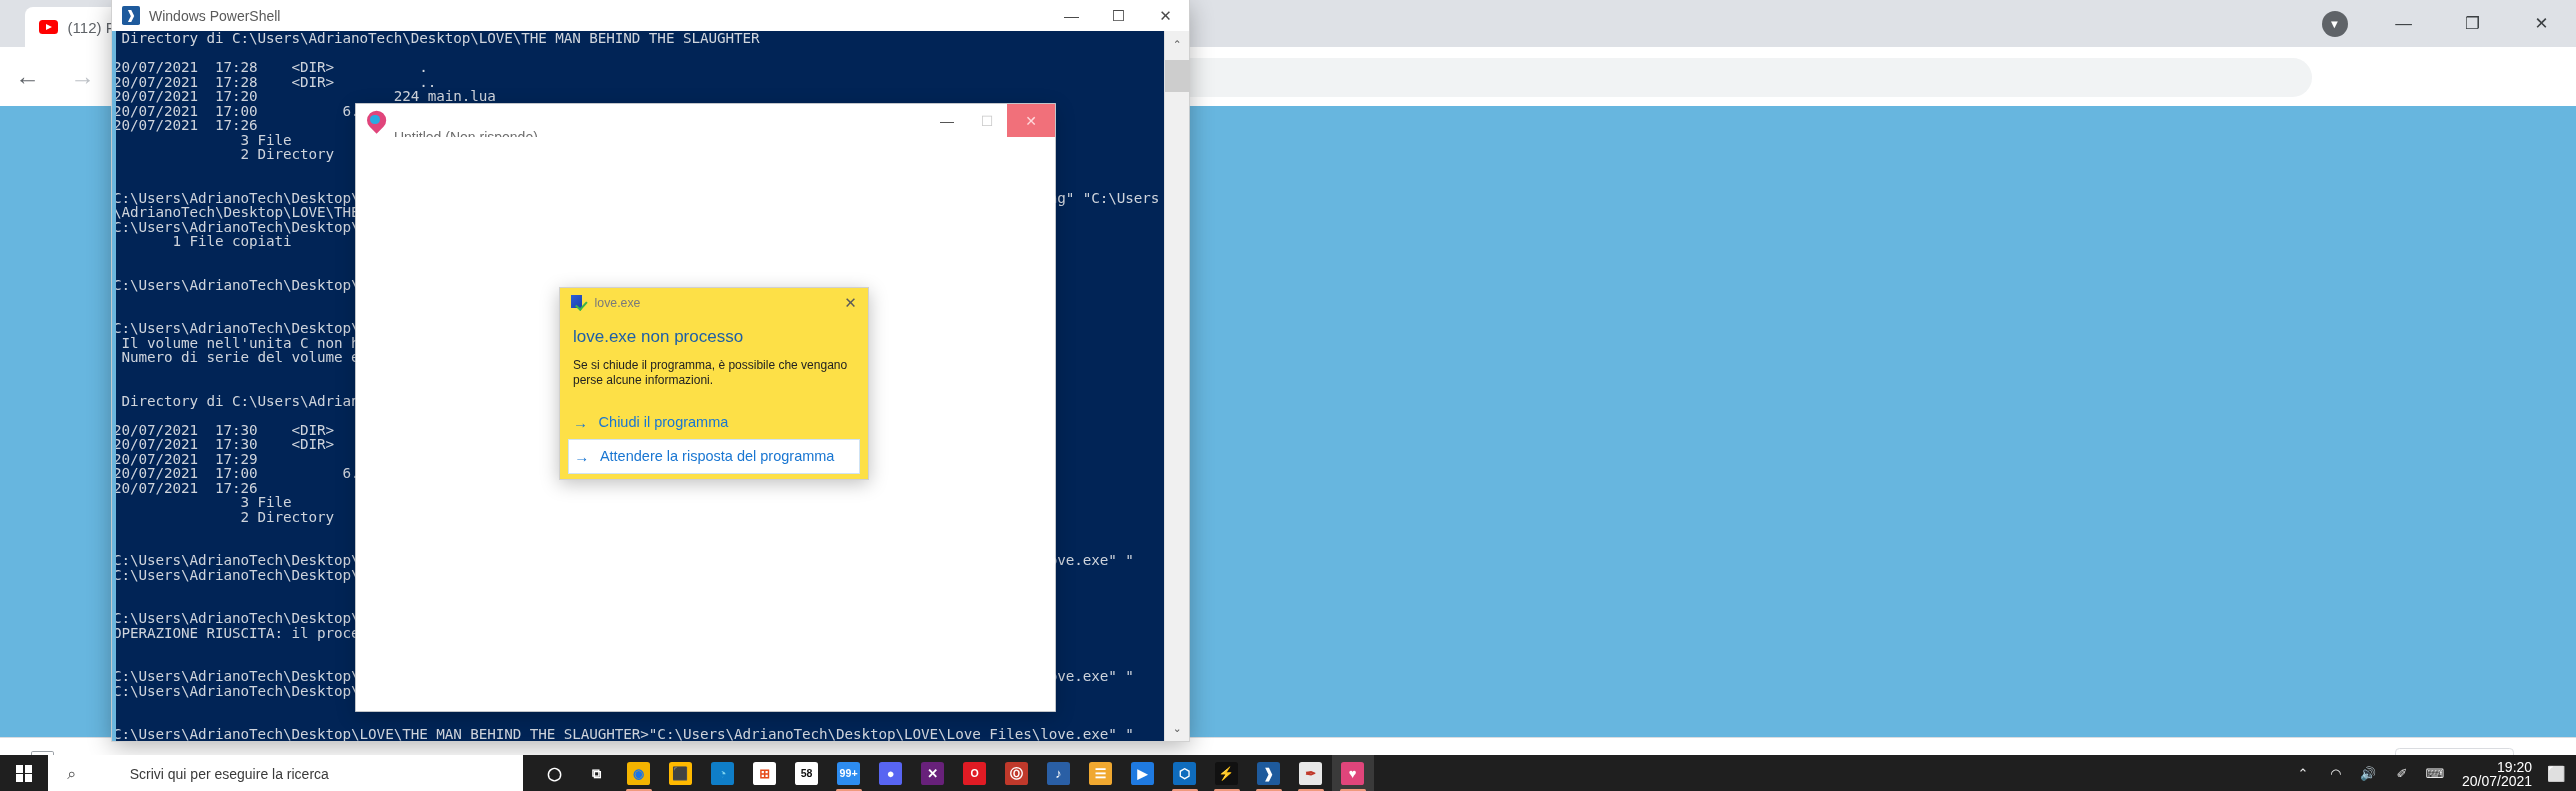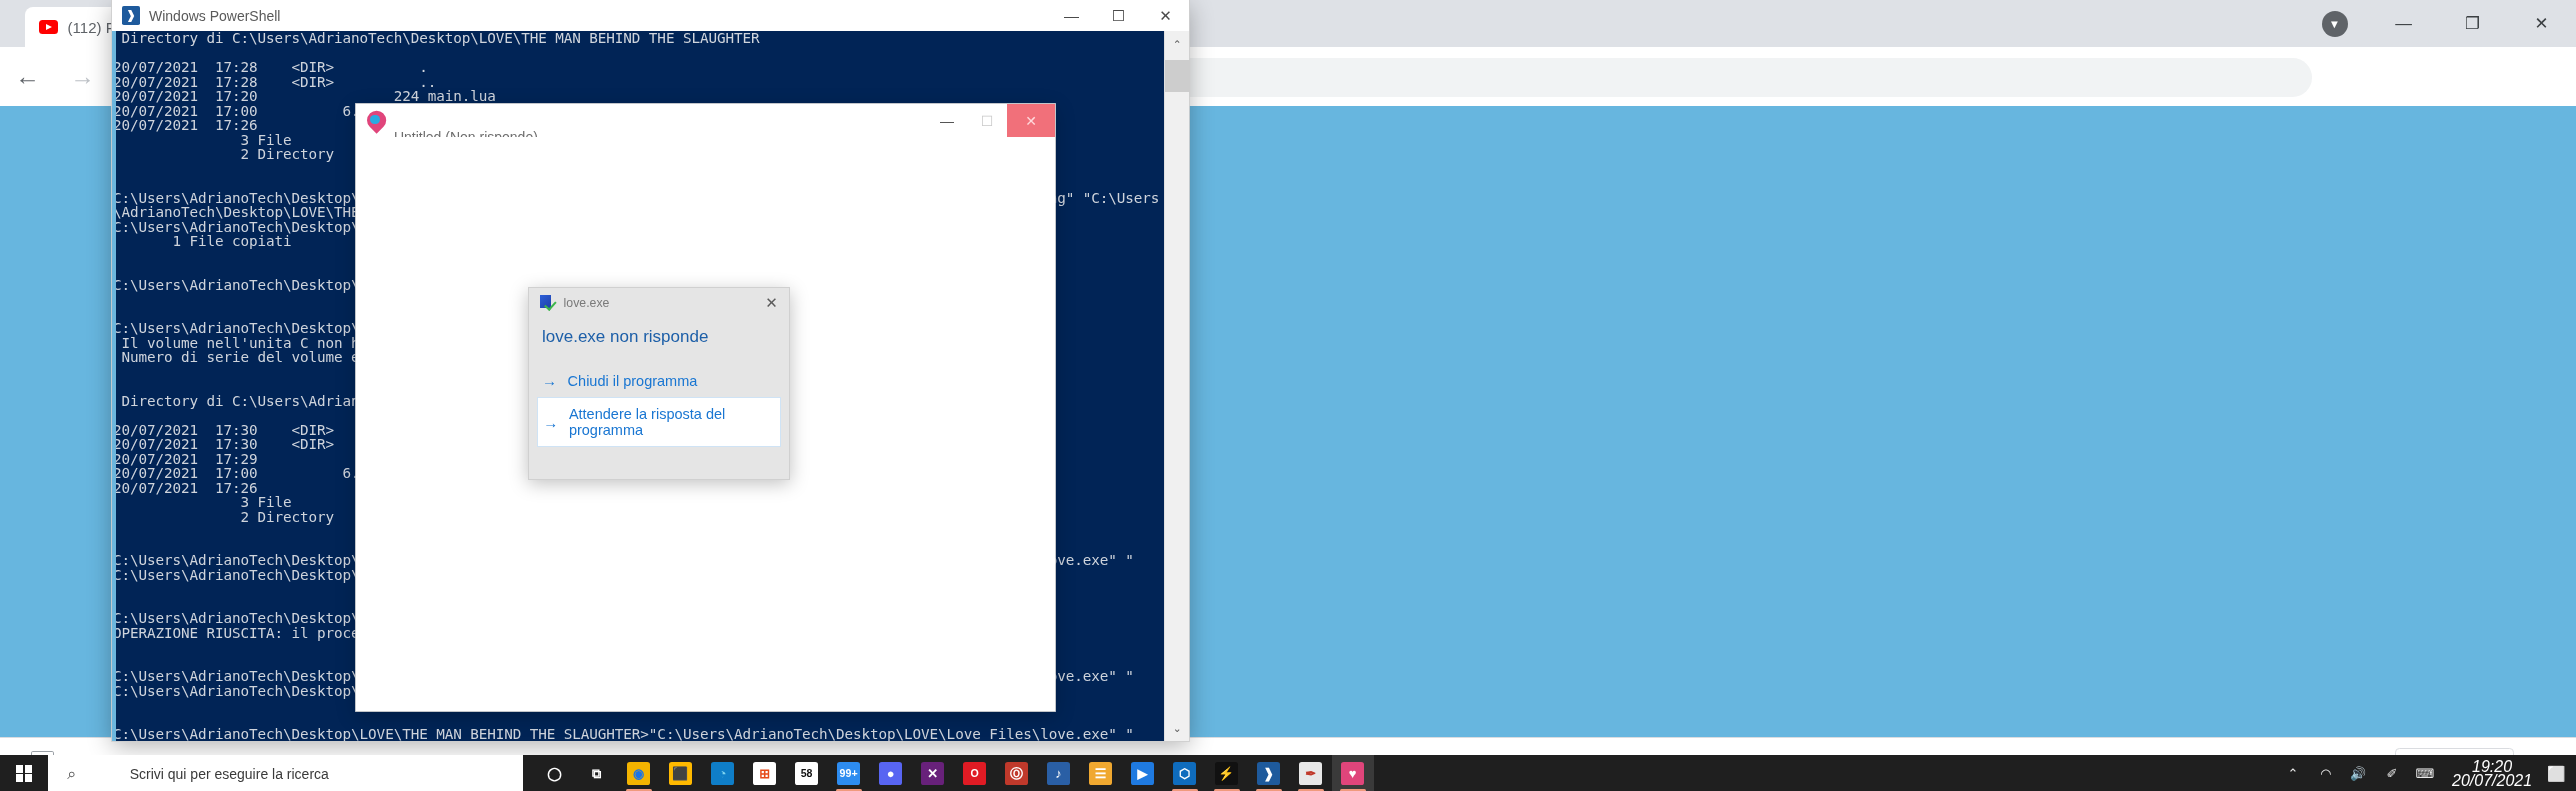--- a/index.html
+++ b/index.html
@@ -203,22 +203,22 @@
   .love-wc {
     width: 40px; height: 33px; display: flex; align-items: center; justify-content: center;
     font-size: 14px; color: #555;
   }
   .love-wc.dim { color: #c9c9c9; }
   .love-wc.close { background: #f1707a; color: #ffd9dc; width: 48px; }
   .love-body { position: absolute; left: 0; top: 33px; right: 0; bottom: 0; background: #ffffff; }
 
   
   #crash-dlg {
-    position: absolute; left: 528px; top: 287px; width: 262px; height: 193px;
-    background: #e5e5e5;
+    position: absolute; left: 559px; top: 287px; width: 310px; height: 193px;
+    background: #fde047;
     border: 0.9px solid #d0d0d0;
     box-shadow: 0 4.4px 17.6px rgba(0,0,0,.25);
   }
   .dlg-title {
     height: 29px; display: flex; align-items: center; position: relative;
   }
   .dlg-app-icon {
     width: 16px; height: 16px; margin-left: 10.6px; margin-right: 8px; flex: none;
     position: relative;
   }
@@ -292,22 +292,22 @@
   }
   .tb-tray {
     position: absolute; right: 0; height: 37px; display: flex; align-items: center;
     padding-right: 5.3px;
   }
   .tray-ic {
     width: 33px; height: 37px; display: flex; align-items: center; justify-content: center;
     font-size: 13px; color: #eaeaea;
   }
   .tb-clock {
-    display: flex; flex-direction: column; align-items: center; justify-content: center;
-    height: 37px; padding: 0 10.6px; color: #fff; font-size: 16px; line-height: 14px; font-style: italic;
+    display: flex; flex-direction: column; align-items: flex-end; justify-content: center;
+    height: 37px; padding: 0 10.6px; color: #fff; font-size: 14px; line-height: 14px;
   }
   .tb-notify {
     width: 28px; height: 37px; display: flex; align-items: center; justify-content: center;
     font-size: 15px; color: #eaeaea;
   }
 </style>
 </head>
 <body>
 
 <div id="screen">
@@ -454,21 +454,22 @@
     </div>
     <div class="love-body"></div>
   </div>
 
   <div id="crash-dlg">
     <div class="dlg-title">
       <span class="dlg-app-icon"></span>
       <span class="dlg-app-name">love.exe</span>
       <span class="dlg-close">✕</span>
     </div>
-    <div class="dlg-heading">love.exe non risponde</div>
+    <div class="dlg-heading">love.exe non processo</div>
+    <div class="dlg-desc">Se si chiude il programma, è possibile che vengano perse alcune informazioni.</div>
     <div class="dlg-actions">
       <div class="dlg-action">
         <span class="arrow">→</span>
         <span>Chiudi il programma</span>
       </div>
       <div class="dlg-action focused">
         <span class="arrow">→</span>
         <span>Attendere la risposta del programma</span>
       </div>
     </div>

